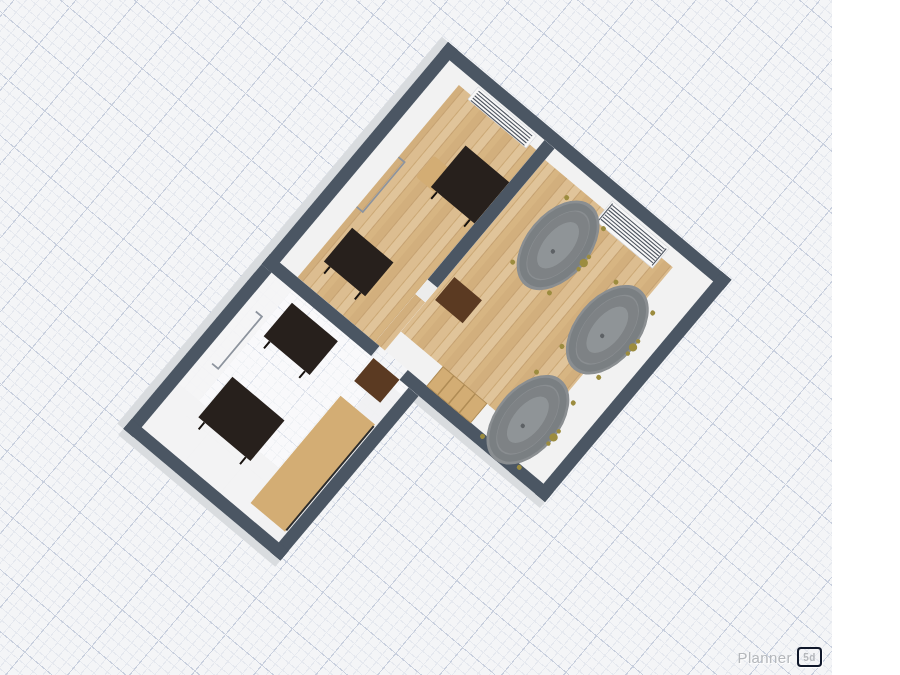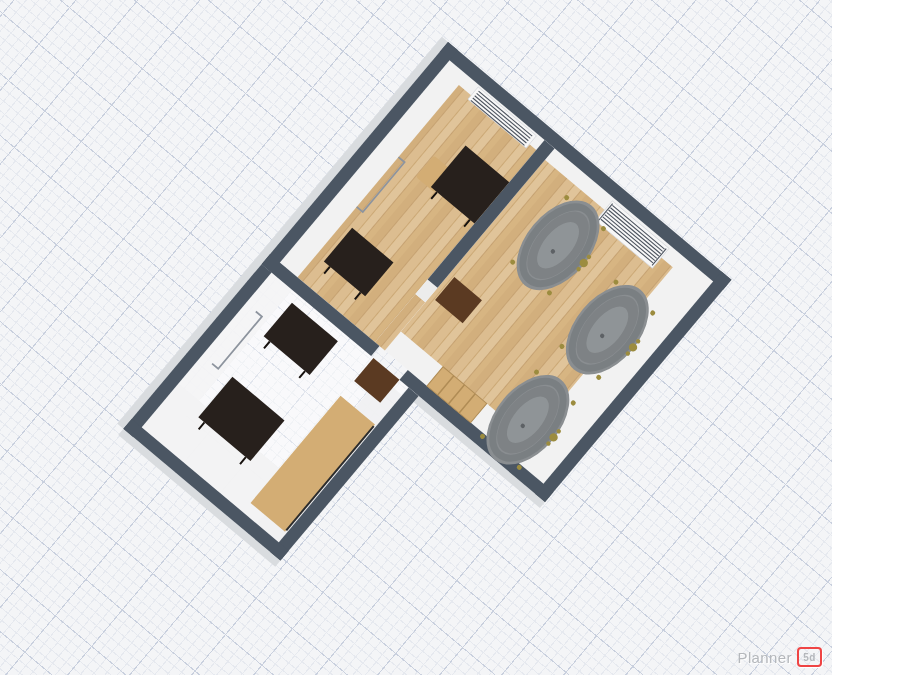--- a/index.html
+++ b/index.html
@@ -23,21 +23,21 @@
   }
   svg.plan{position:absolute;left:-30px;top:-30px;}
   .watermark{
     position:absolute;right:10px;bottom:8px;display:flex;align-items:center;gap:5px;
     color:#b4b7bb;font-size:15px;letter-spacing:.4px;
     text-shadow:1px 1px 0 #ffffff;user-select:none;
   }
   .watermark .badge{
     display:inline-flex;align-items:center;justify-content:center;
     min-width:17px;height:14px;padding:1px 2px;
-    border:2px solid #ef4444;border-radius:4px;
+    border:2px solid #0f172a;border-radius:4px;
     font-size:10px;font-weight:bold;color:#b4b7bb;text-shadow:none;
     box-shadow:1px 1px 0 #ffffff;
   }
 </style>
 </head>
 <body>
 
 <div class="viewport">
   <div class="rotor">
     <div class="gridpaper"></div>

